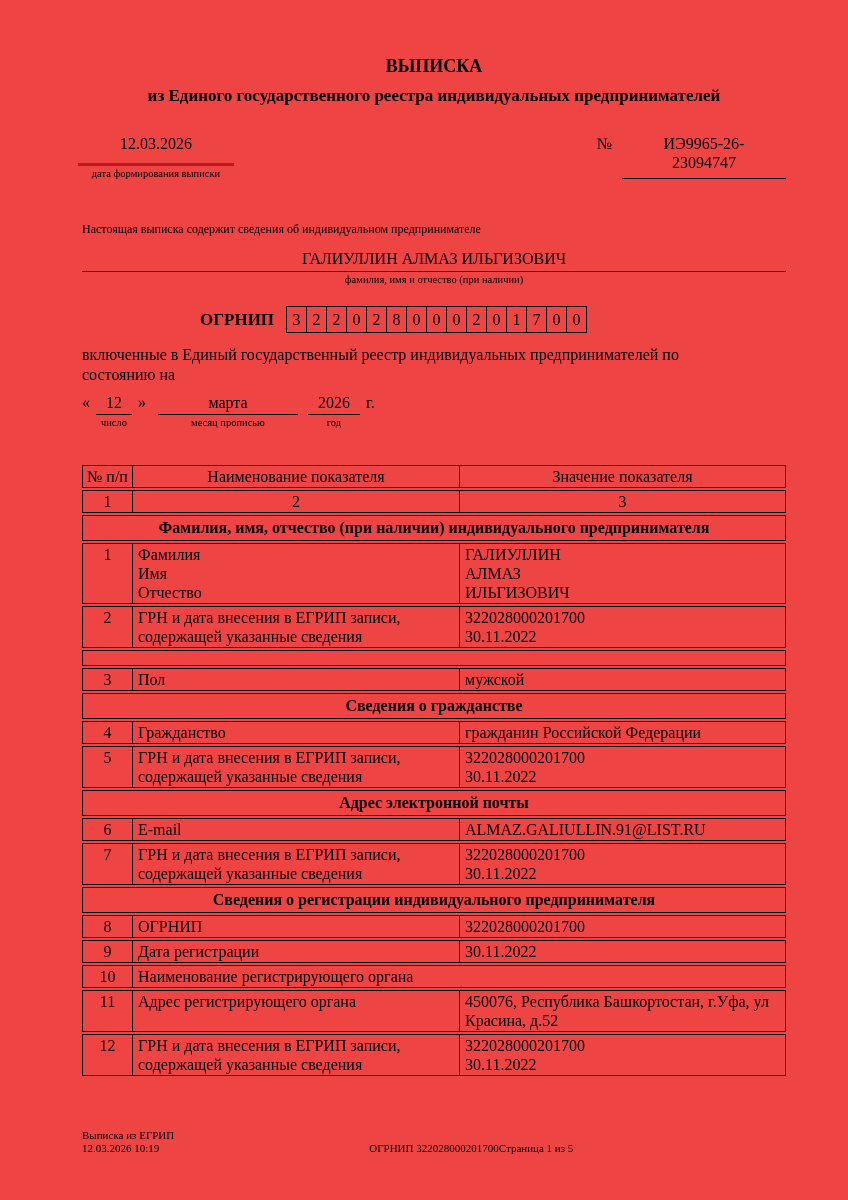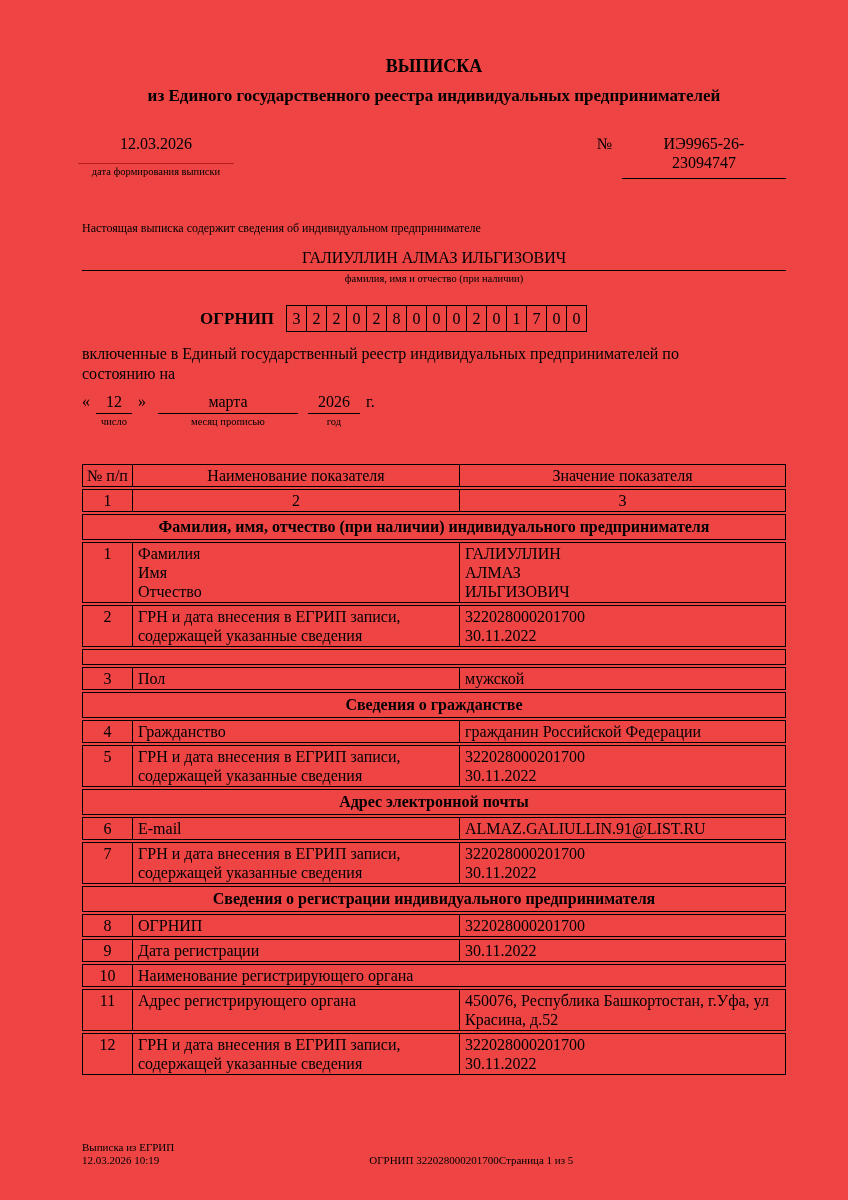--- a/index.html
+++ b/index.html
@@ -6,21 +6,21 @@
   .page{
     position:relative;width:848px;height:1200px;background:#ef4444;
     font-family:"Liberation Serif","DejaVu Serif",serif;color:#000;overflow:hidden;
   }
   .content{margin:0 62px 0 82px;}
   .doc-title{margin-top:56px;text-align:center;font-size:18px;font-weight:bold;}
   .doc-subtitle{margin-top:9px;text-align:center;font-size:17px;font-weight:bold;}
 
   .issue-row{margin-top:28px;display:flex;justify-content:space-between;align-items:flex-start;}
   .date-block{width:156px;text-align:center;margin-left:-4px;}
-  .date-value{font-size:16px;line-height:19px;padding-bottom:10px;border-bottom:1px solid #b91c1c;}
+  .date-value{font-size:16px;line-height:19px;padding-bottom:10px;border-bottom:3px solid #b91c1c;}
   .small-cap{font-size:10.5px;line-height:12px;margin-top:2px;text-align:center;}
   .num-block{display:flex;align-items:flex-start;gap:10px;}
   .num-sign{font-size:16px;line-height:19px;}
   .num-underline{width:164px;border-bottom:1px solid #000;padding-bottom:6px;}
   .num-value{width:112px;margin:0 auto;text-align:center;font-size:16px;line-height:19px;}
 
   .intro{margin-top:40px;font-size:12px;line-height:19px;}
   .name-line{margin-top:10px;text-align:center;font-size:16px;line-height:19px;
     border-bottom:1px solid #000;padding-bottom:3px;}
   .name-cap{font-size:10.5px;line-height:12px;margin-top:2px;text-align:center;}
@@ -45,21 +45,21 @@
   .t-rowline{display:flex;border:1px solid #000;margin-top:2px;align-items:stretch;}
   .t-rowline:first-child{margin-top:0;}
   .c1{width:49px;flex:0 0 49px;text-align:center;padding:1px 0;}
   .c2{width:327px;flex:0 0 327px;border-left:1px solid #000;padding:1px 5px;box-sizing:border-box;white-space:pre-line;}
   .c3{flex:1;border-left:1px solid #000;padding:1px 5px;white-space:pre-line;}
   .t-head .c2,.t-head .c3,.t-nums .c2,.t-nums .c3{text-align:center;white-space:normal;}
   .t-section{border:1px solid #000;margin-top:2px;text-align:center;font-weight:bold;
     padding:2px 20px;line-height:20px;}
   .t-empty{border:1px solid #000;margin-top:2px;height:14px;}
 
-  .footer{position:absolute;left:82px;right:62px;bottom:33px;
+  .footer{position:absolute;left:82px;right:62px;bottom:45px;
     display:grid;grid-template-columns:1fr auto 1fr;align-items:end;
     font-size:11px;line-height:13px;}
   .footer-left{text-align:left;}
   .footer-center{text-align:center;}
   .footer-right{}
 </style>
 </head>
 <body>
 
 <div class="page">

